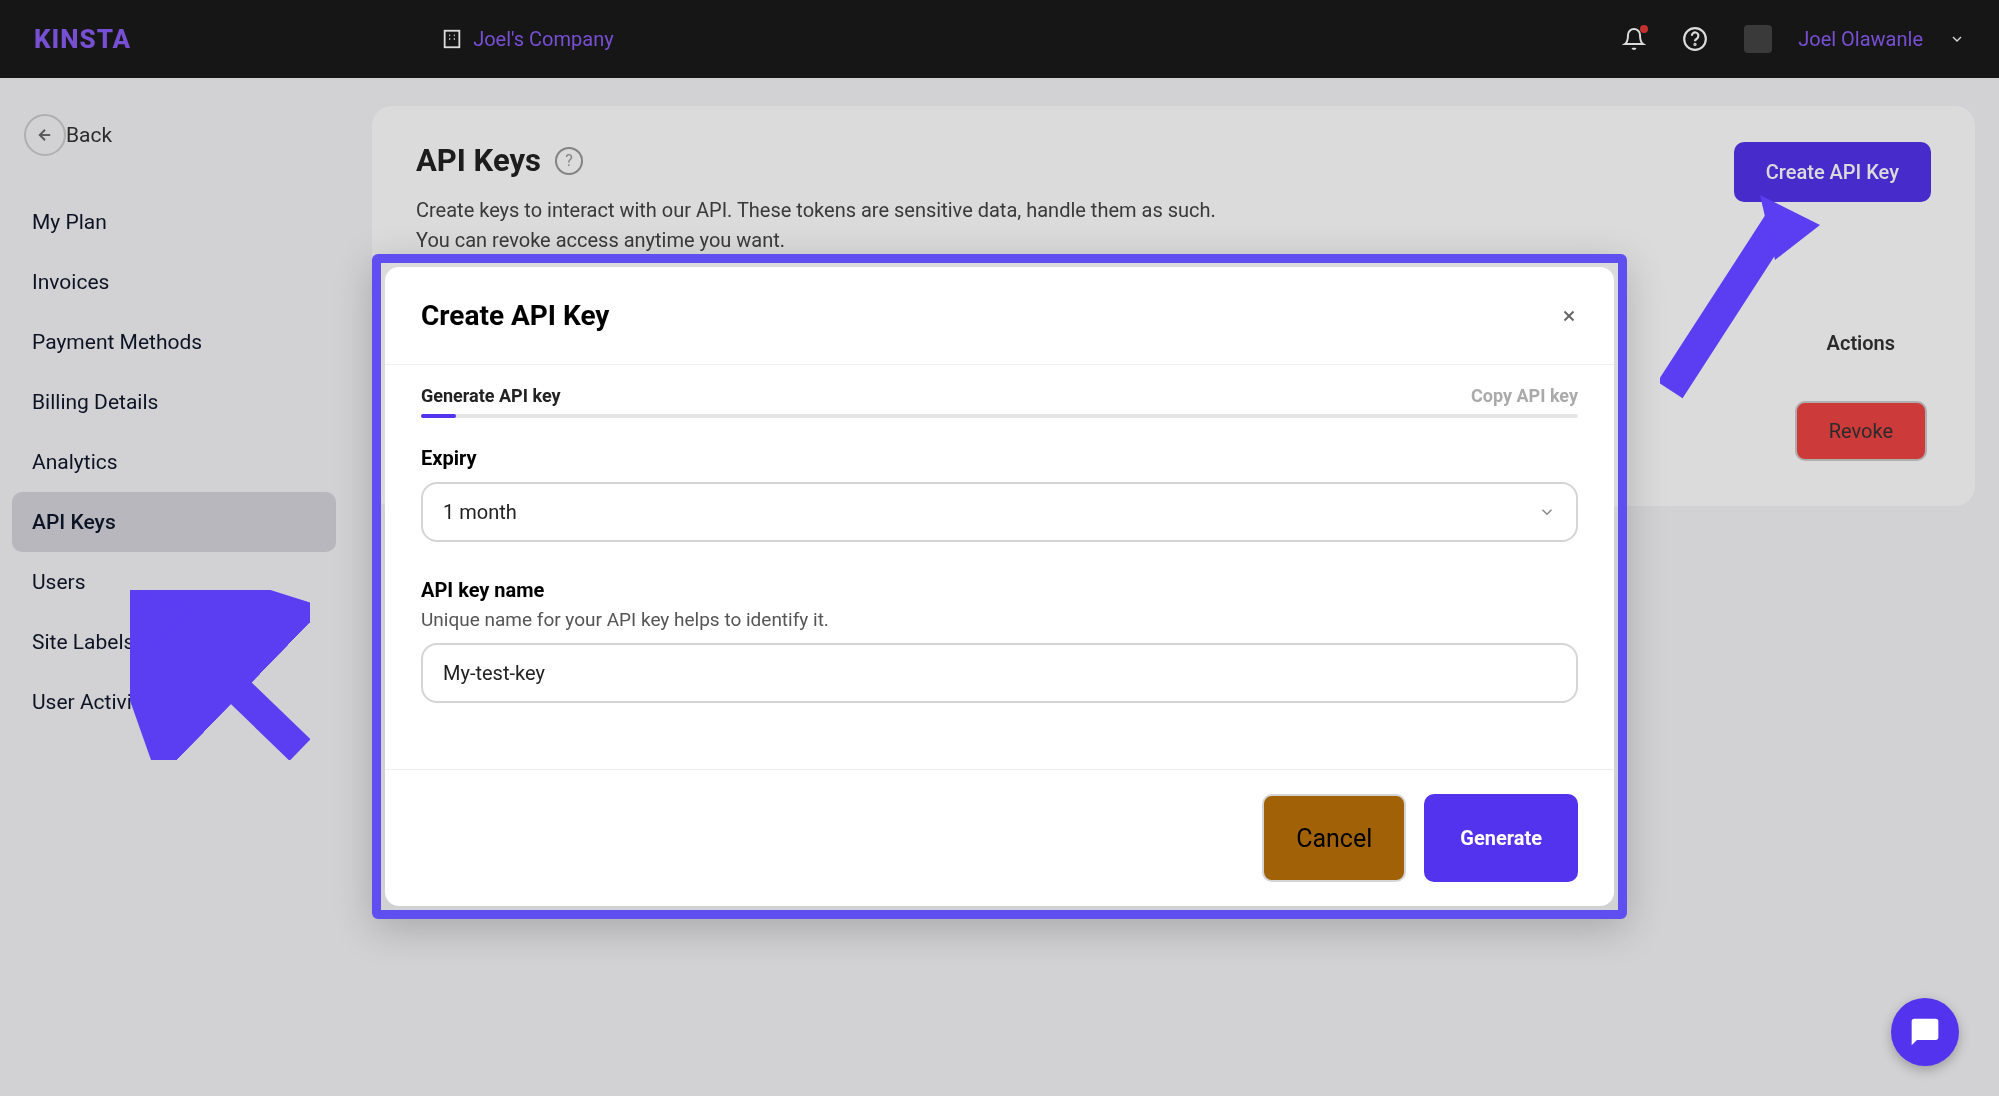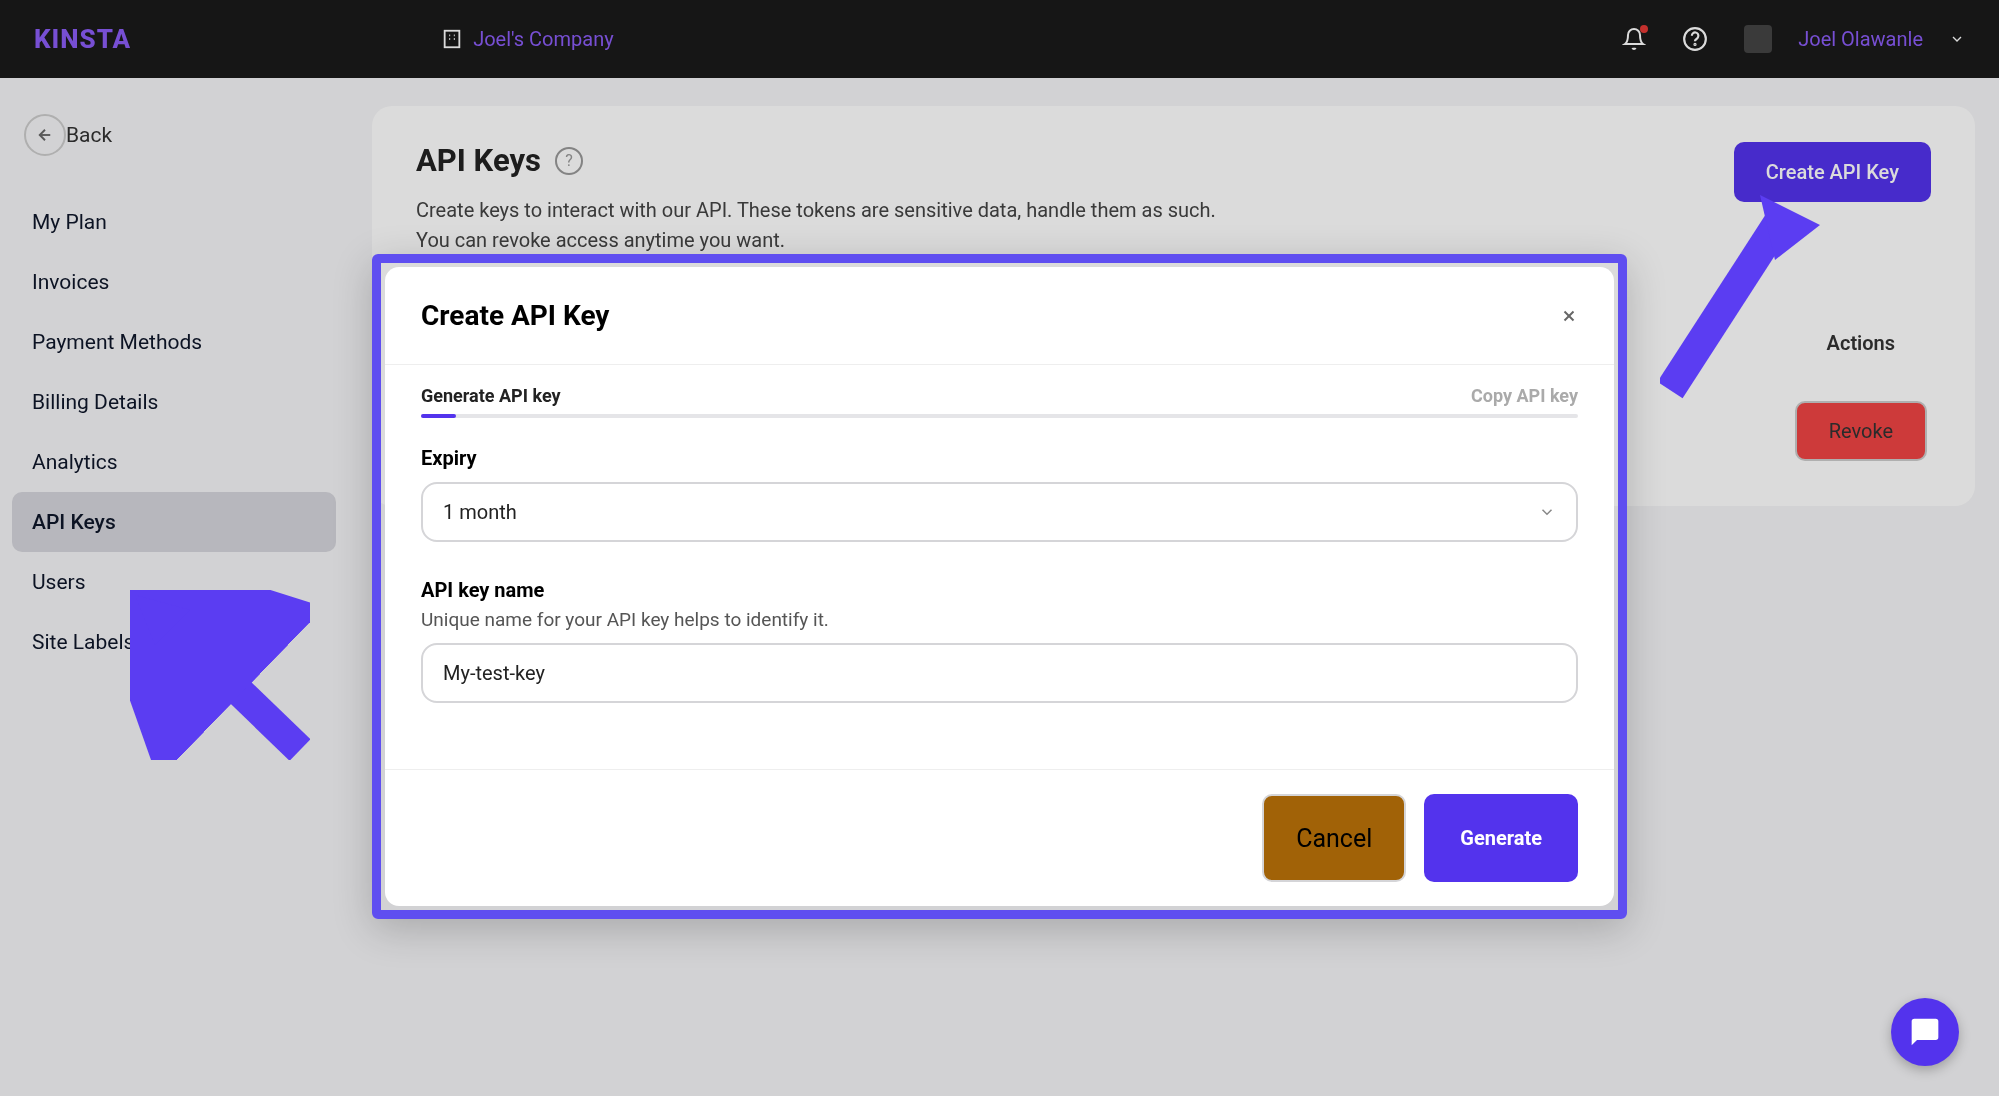--- a/index.html
+++ b/index.html
@@ -199,20 +199,21 @@
     </div>
     <ul class="nav-list">
       <li class="nav-item">My Plan</li>
       <li class="nav-item">Invoices</li>
       <li class="nav-item">Payment Methods</li>
       <li class="nav-item">Billing Details</li>
       <li class="nav-item">Analytics</li>
       <li class="nav-item active">API Keys</li>
       <li class="nav-item">Users</li>
       <li class="nav-item">Site Labels</li>
+      <li class="nav-item">User Activity</li>
     </ul>
   </div>
 
   <div class="main">
     <div class="card">
       <div class="page-header">
         <div>
           <div class="page-title-row">
             <h1 class="page-title">API Keys</h1>
             <span class="qmark-circle">?</span>

